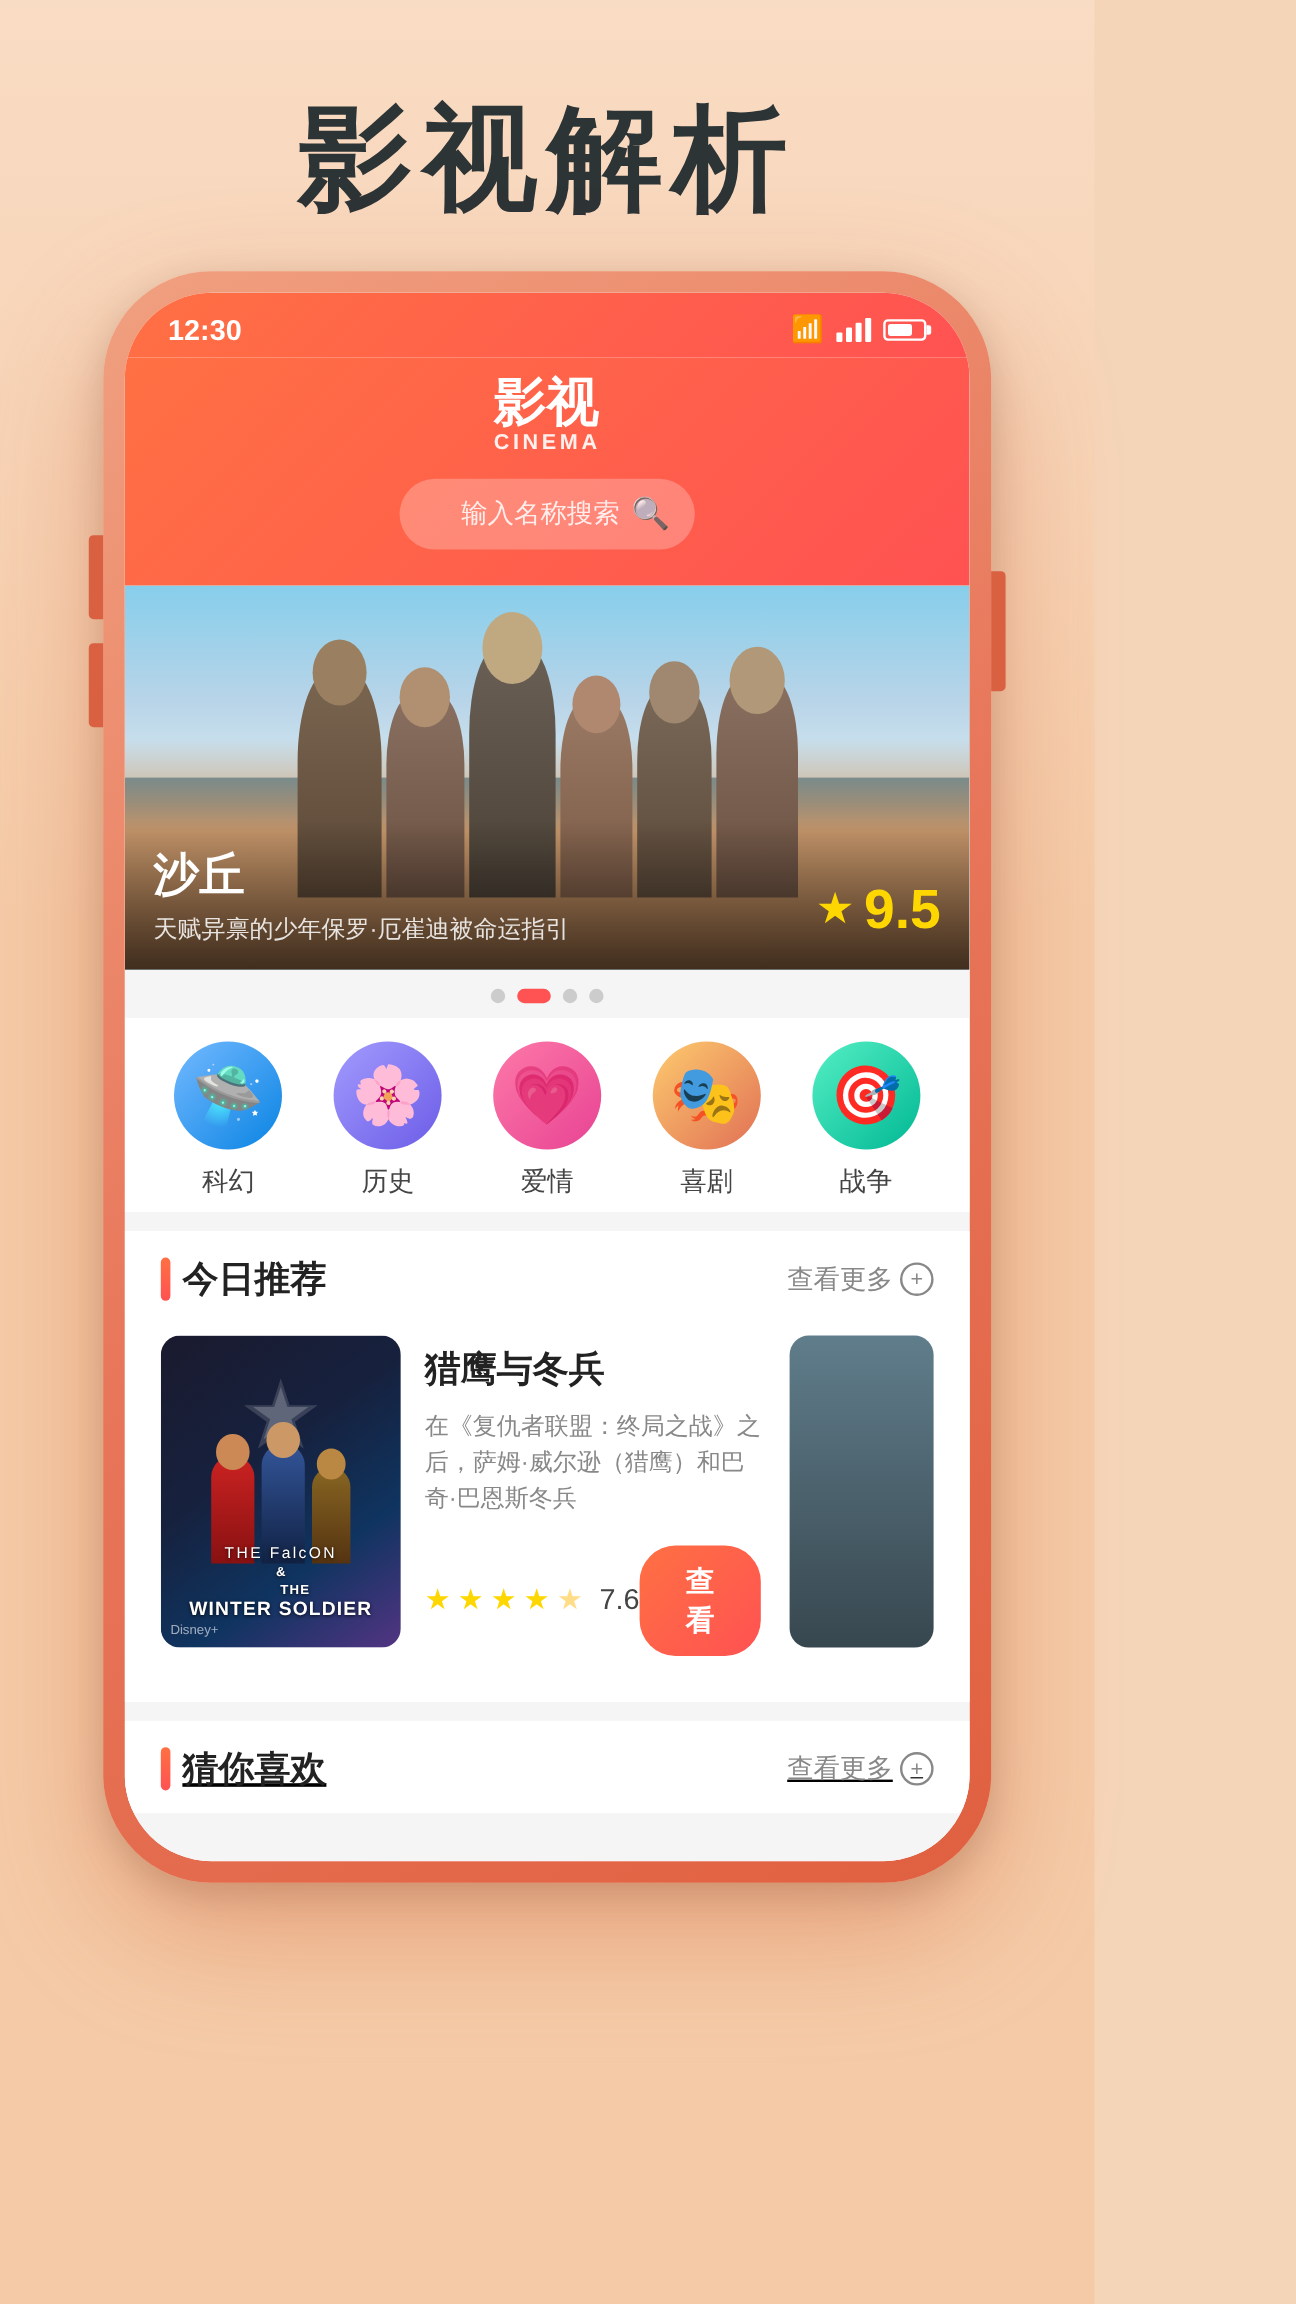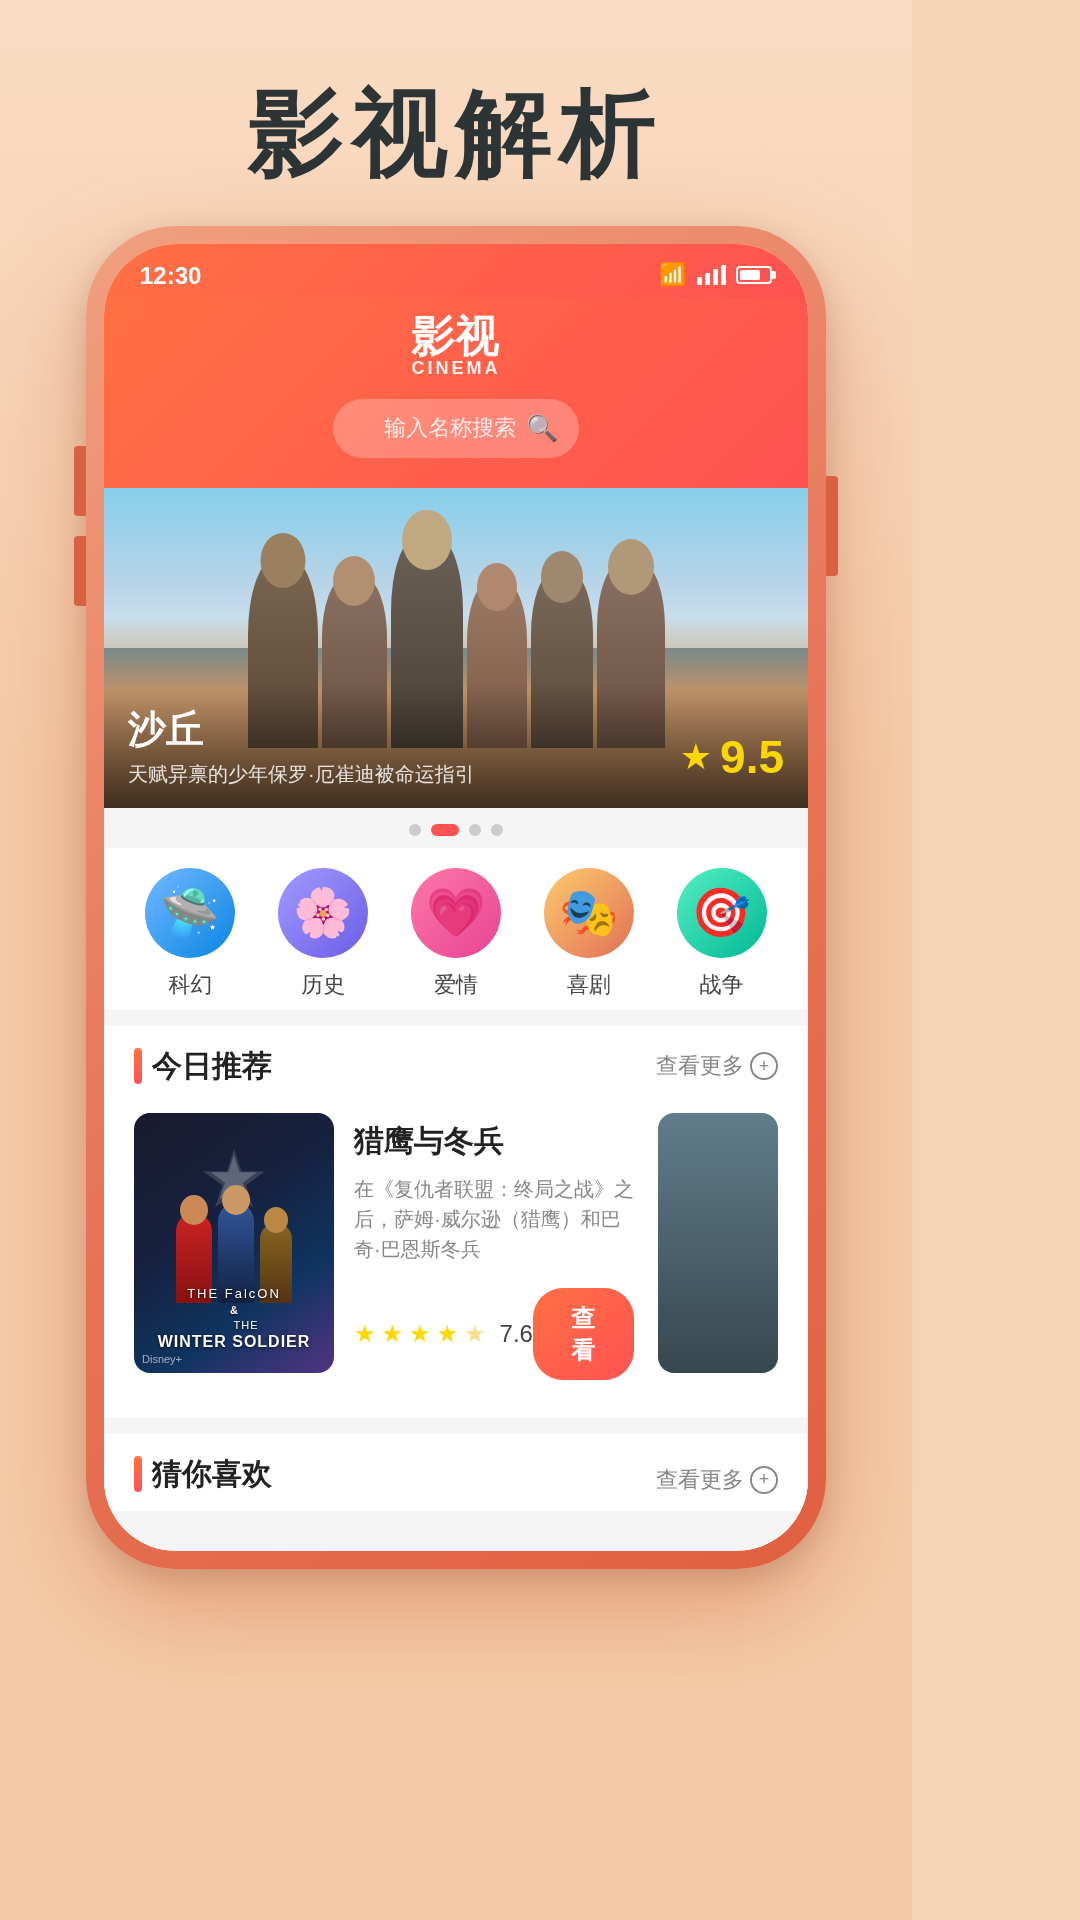--- a/index.html
+++ b/index.html
@@ -394,21 +394,21 @@
       right: 0;
       text-align: center;
       color: white;
       font-size: 14px;
       font-weight: 700;
       line-height: 1.3;
       text-shadow: 0 1px 3px rgba(0,0,0,0.8);
     }
     .poster-text .the { font-size: 12px; font-weight: 400; display: block; }
     .poster-text .and { font-size: 11px; display: block; }
-    .poster-text .winter { font-size: 16px; font-weight: 400; display: block; padding-left: 24px; }
+    .poster-text .winter { font-size: 16px; font-weight: 700; display: block; padding-left: 24px; }
     .poster-text .soldier { font-size: 18px; font-weight: 900; display: block; }
     .poster-logo {
       position: absolute;
       bottom: 8px;
       left: 8px;
       font-size: 11px;
       color: rgba(255,255,255,0.6);
     }
 
     .movie-info {
@@ -458,23 +458,24 @@
       font-weight: 600;
     }
 
     
     .section2 {
       margin-top: 16px;
     }
     .section2-header {
       display: flex;
       justify-content: space-between;
-      align-items: flex-end;
+      align-items: center;
       padding: 20px 30px 16px;
       background: white;
+      text-decoration: underline;
     }
     .partial-card {
       width: 120px;
       height: 260px;
       border-radius: 16px;
       overflow: hidden;
       flex-shrink: 0;
       background: linear-gradient(180deg, #607d8b, #37474f);
     }
   </style>

